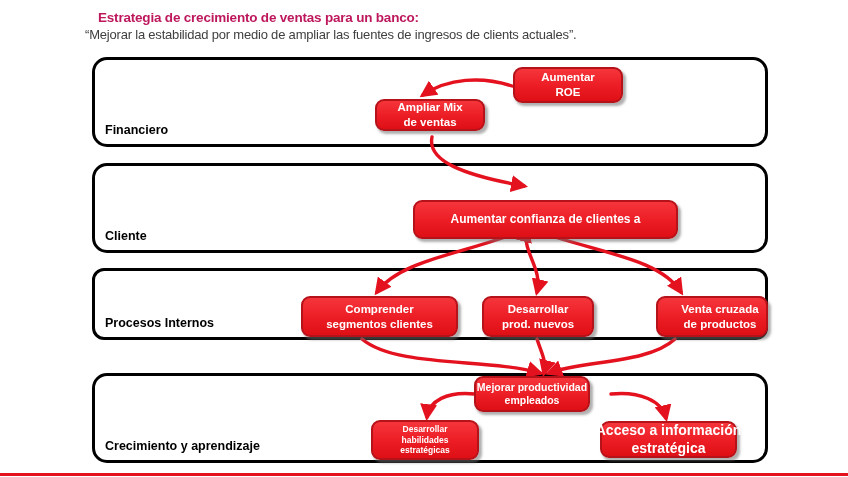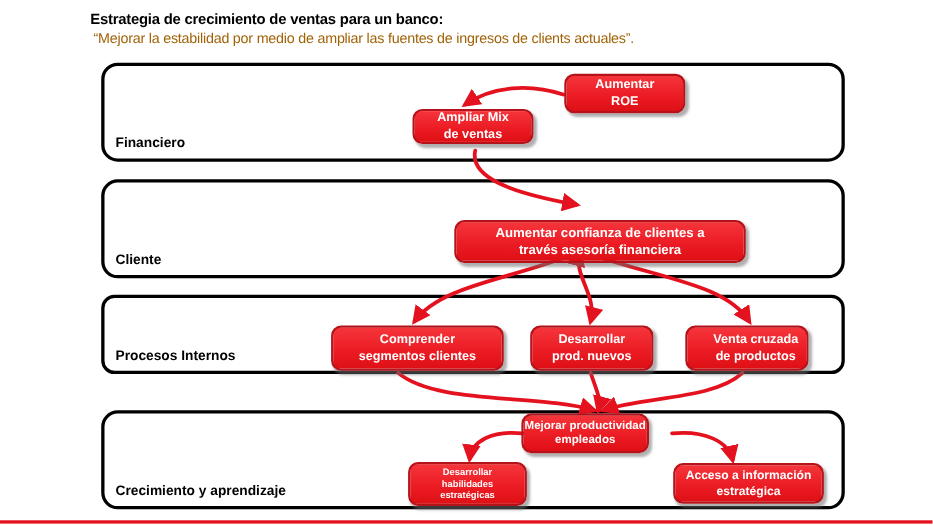--- a/index.html
+++ b/index.html
@@ -3,27 +3,27 @@
 <meta charset="utf-8">
 <style>
   * { margin:0; padding:0; box-sizing:border-box; }
   html,body { background:#ffffff; }
   body { font-family:"Liberation Sans", sans-serif; }
   #canvas {
     position:relative; width:848px; height:477px;
     background:#ffffff; overflow:hidden;
   }
   .slide-title {
-    position:absolute; left:69px; top:10px;
-    font-size:13.5px; font-weight:bold; color:#000000;
+    position:absolute; left:85px; top:10px;
+    font-size:13.5px; font-weight:bold; color:#be185d;
     letter-spacing:-0.2px; white-space:nowrap;padding-left:13px;
   }
   .slide-subtitle {
     position:absolute; left:85px; top:27px;
-    font-size:13px; font-weight:normal; color:#a16207;
+    font-size:13px; font-weight:normal; color:#404040;
     letter-spacing:-0.2px; white-space:nowrap;
   }
   .lane {
     position:absolute;
     background:#ffffff;
     border:3px solid #fca5a5;
     border-radius:15px;
   }
   .lane-label {
     position:absolute; left:10px; bottom:7px;
@@ -101,43 +101,42 @@
       <div class="node" style="left: 513px; top: 67px; width: 110px; height: 36px; font-size: 11.5px;">
         <span>Aumentar</span>
         <span>ROE</span>
       </div>
       <div class="node" style="left: 375px; top: 99px; width: 110px; height: 32px; font-size: 11.5px;">
         <span>Ampliar Mix</span>
         <span>de ventas</span>
       </div>
       <div class="node" style="left: 413px; top: 188px; width: 265px; height: 39px; font-size: 12px; margin-top: 12px;">
         <span>Aumentar confianza de clientes a</span>
-        <span>través asesoría financiera</span>
       </div>
       <div class="node" style="left: 301px; top: 296px; width: 157px; height: 41px; font-size: 11.5px;">
         <span>Comprender</span>
         <span>segmentos clientes</span>
       </div>
       <div class="node" style="left: 482px; top: 296px; width: 112px; height: 41px; font-size: 11.5px;">
         <span>Desarrollar</span>
         <span>prod. nuevos</span>
       </div>
-      <div class="node" style="left: 623px; top: 296px; width: 112px; height: 41px; font-size: 11.5px; padding-left: 16px;">
+      <div class="node" style="left: 656px; top: 296px; width: 112px; height: 41px; font-size: 11.5px; padding-left: 16px;">
         <span>Venta cruzada</span>
         <span>de productos</span>
       </div>
       <div class="node" style="left: 474px; top: 376px; width: 116px; height: 36px; font-size: 10.5px;">
         <span>Mejorar productividad</span>
         <span>empleados</span>
       </div>
       <div class="node" style="left: 371px; top: 420px; width: 108px; height: 40px; font-size: 8.5px;">
         <span>Desarrollar</span>
         <span>habilidades</span>
         <span>estratégicas</span>
       </div>
-      <div class="node" style="left: 600px; top: 421px; width: 137px; height: 37px; font-size: 11px; margin-left: 12px;">
+      <div class="node" style="left: 600px; top: 421px; width: 137px; height: 37px; font-size: 14px;">
         <span>Acceso a información</span>
         <span>estratégica</span>
       </div>
     </div>
 
   <div class="footer-line"></div>
 </div>
 
 </body></html>

